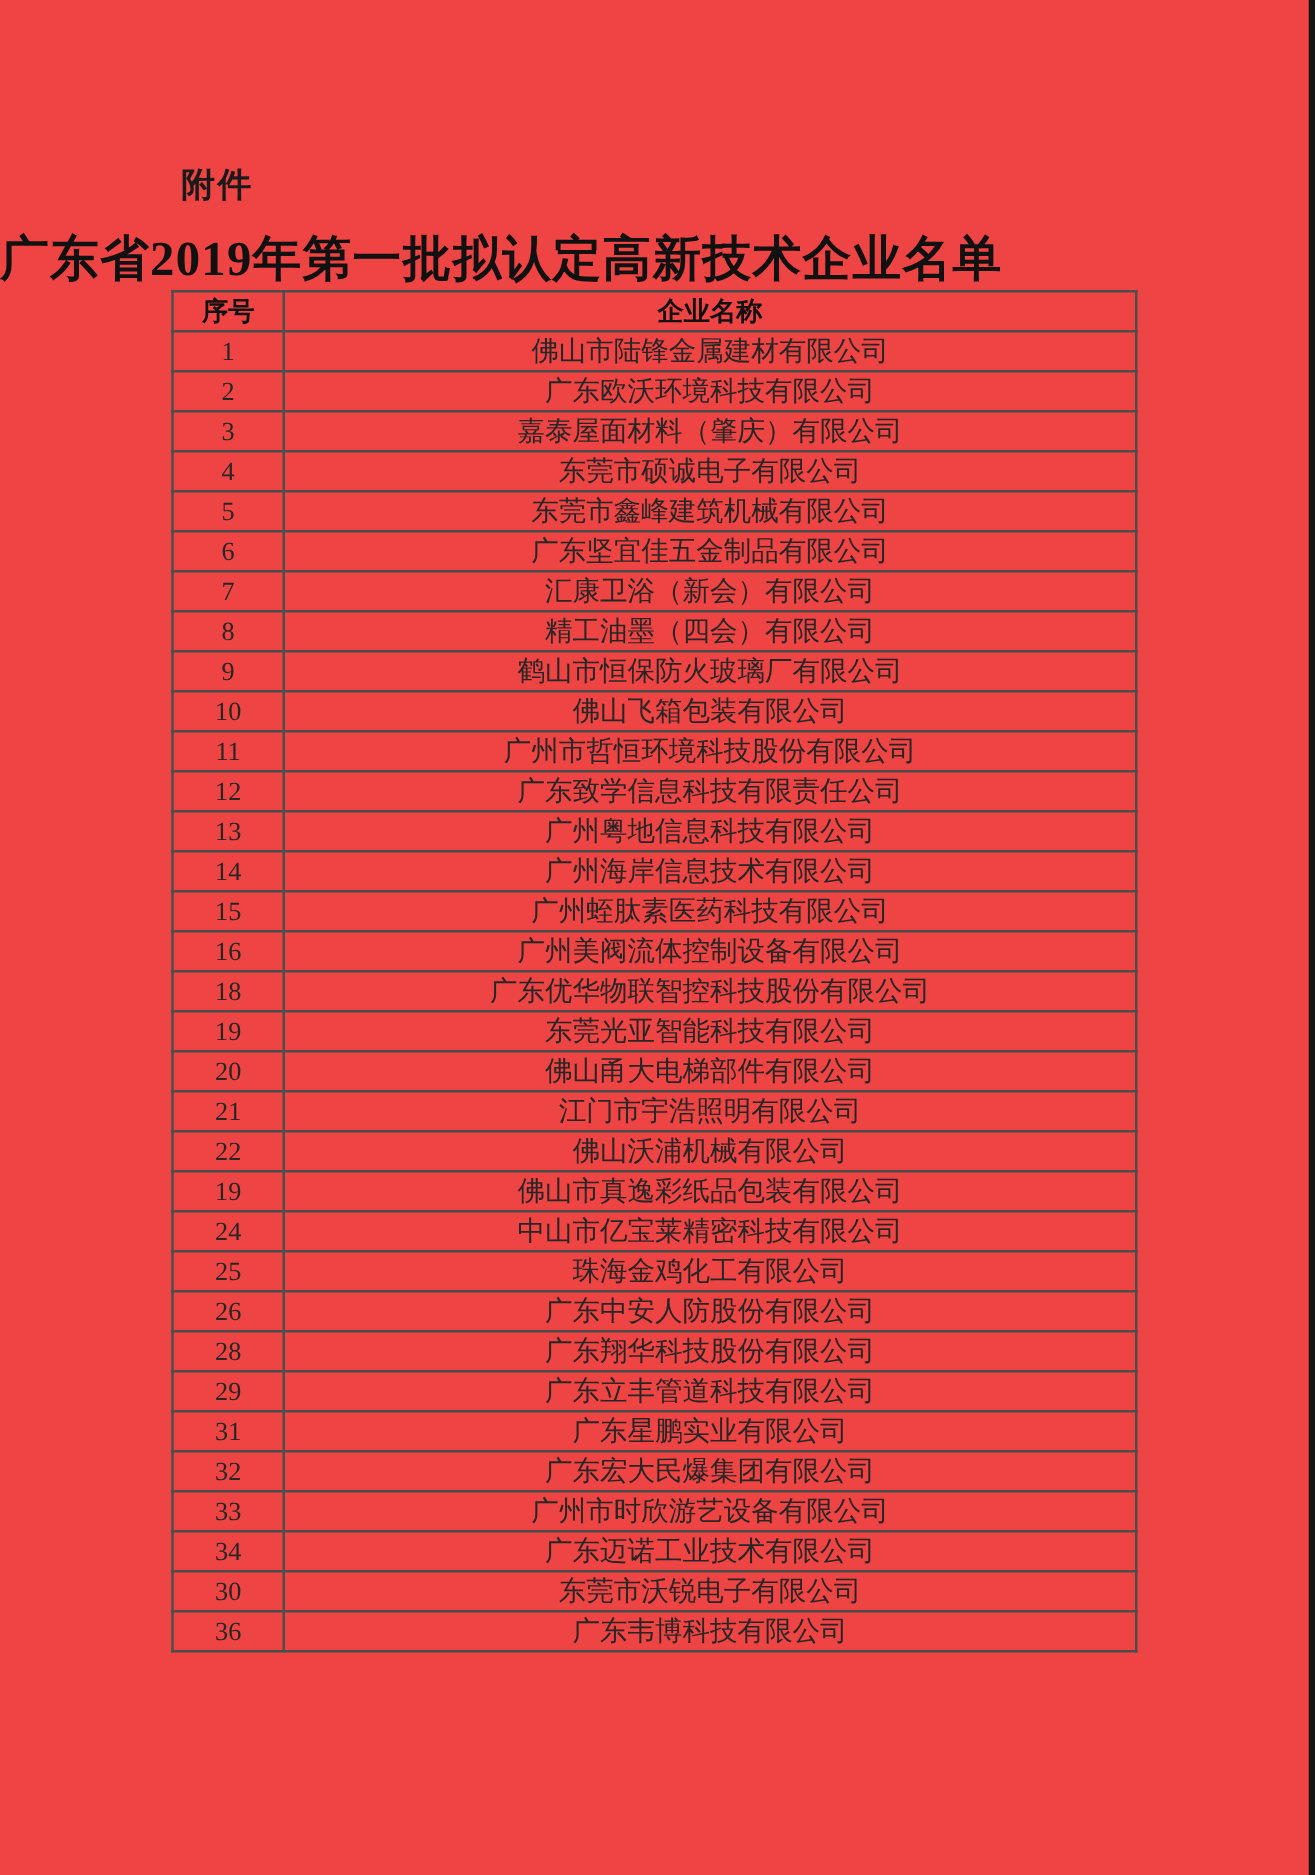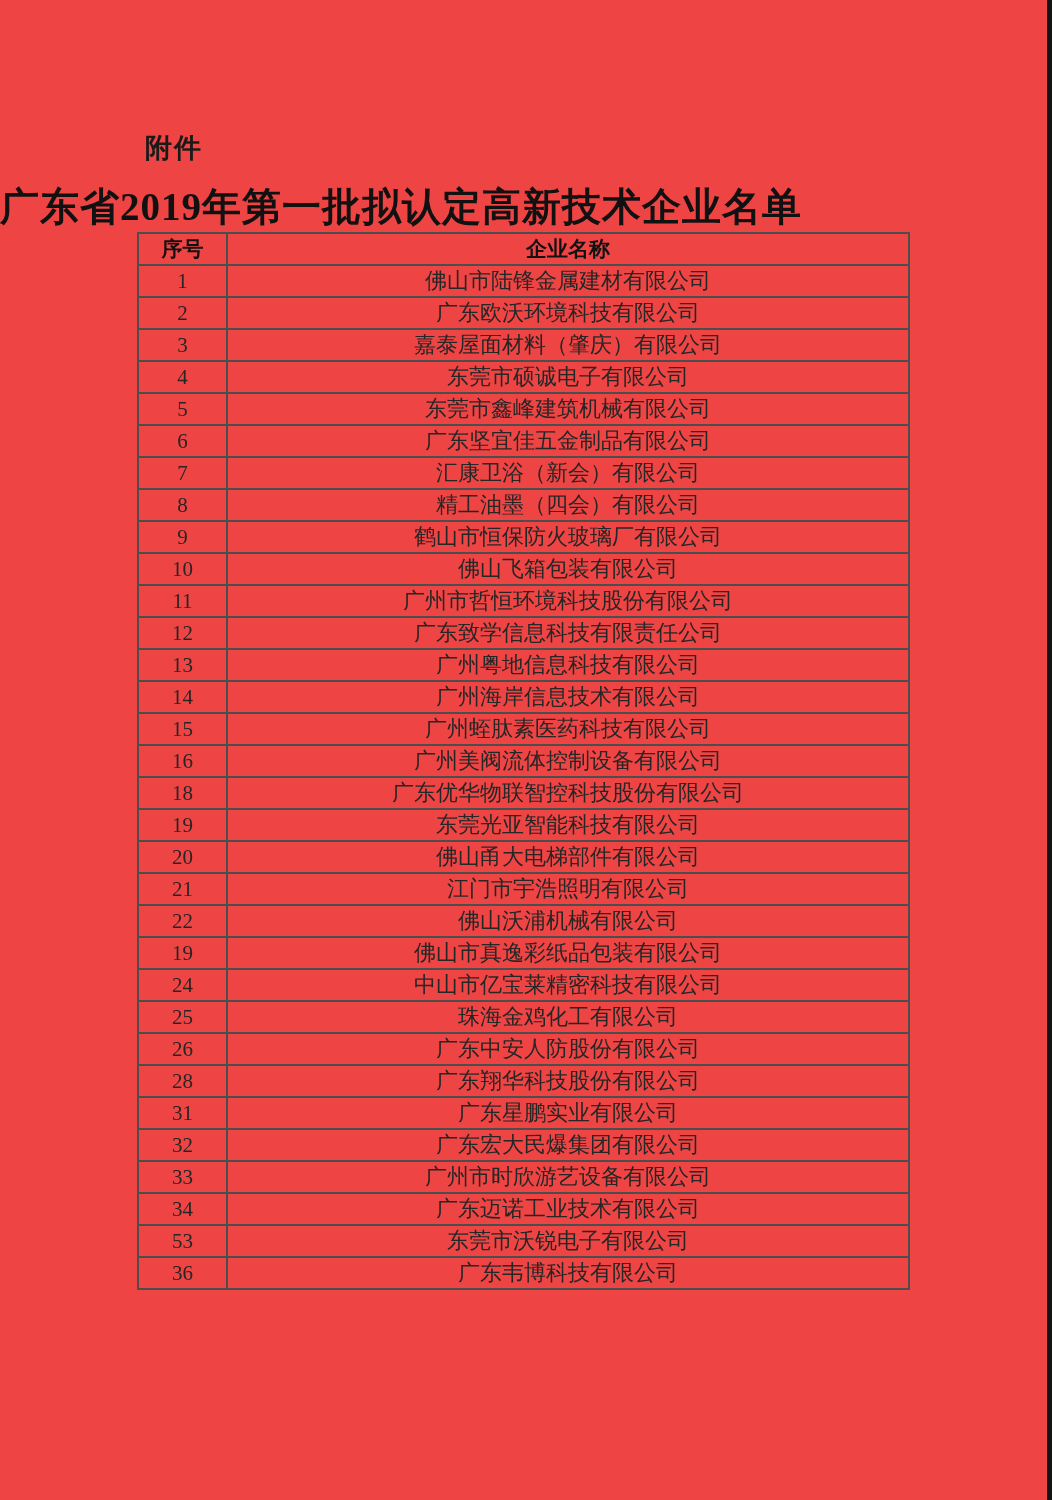--- a/index.html
+++ b/index.html
@@ -201,37 +201,41 @@
         </tr>
         <tr>
           <td class="col-no">26</td>
           <td class="col-name">广东中安人防股份有限公司</td>
         </tr>
         <tr>
           <td class="col-no">28</td>
           <td class="col-name">广东翔华科技股份有限公司</td>
         </tr>
         <tr>
+          <td class="col-no">29</td>
+          <td class="col-name">广东立丰管道科技有限公司</td>
+        </tr>
+        <tr>
           <td class="col-no">31</td>
           <td class="col-name">广东星鹏实业有限公司</td>
         </tr>
         <tr>
           <td class="col-no">32</td>
           <td class="col-name">广东宏大民爆集团有限公司</td>
         </tr>
         <tr>
           <td class="col-no">33</td>
           <td class="col-name">广州市时欣游艺设备有限公司</td>
         </tr>
         <tr>
           <td class="col-no">34</td>
           <td class="col-name">广东迈诺工业技术有限公司</td>
         </tr>
         <tr>
-          <td class="col-no">53</td>
+          <td class="col-no">30</td>
           <td class="col-name">东莞市沃锐电子有限公司</td>
         </tr>
         <tr>
           <td class="col-no">36</td>
           <td class="col-name">广东韦博科技有限公司</td>
         </tr>
       </tbody>
   </table>
 
   <div class="edge-strip"></div>

